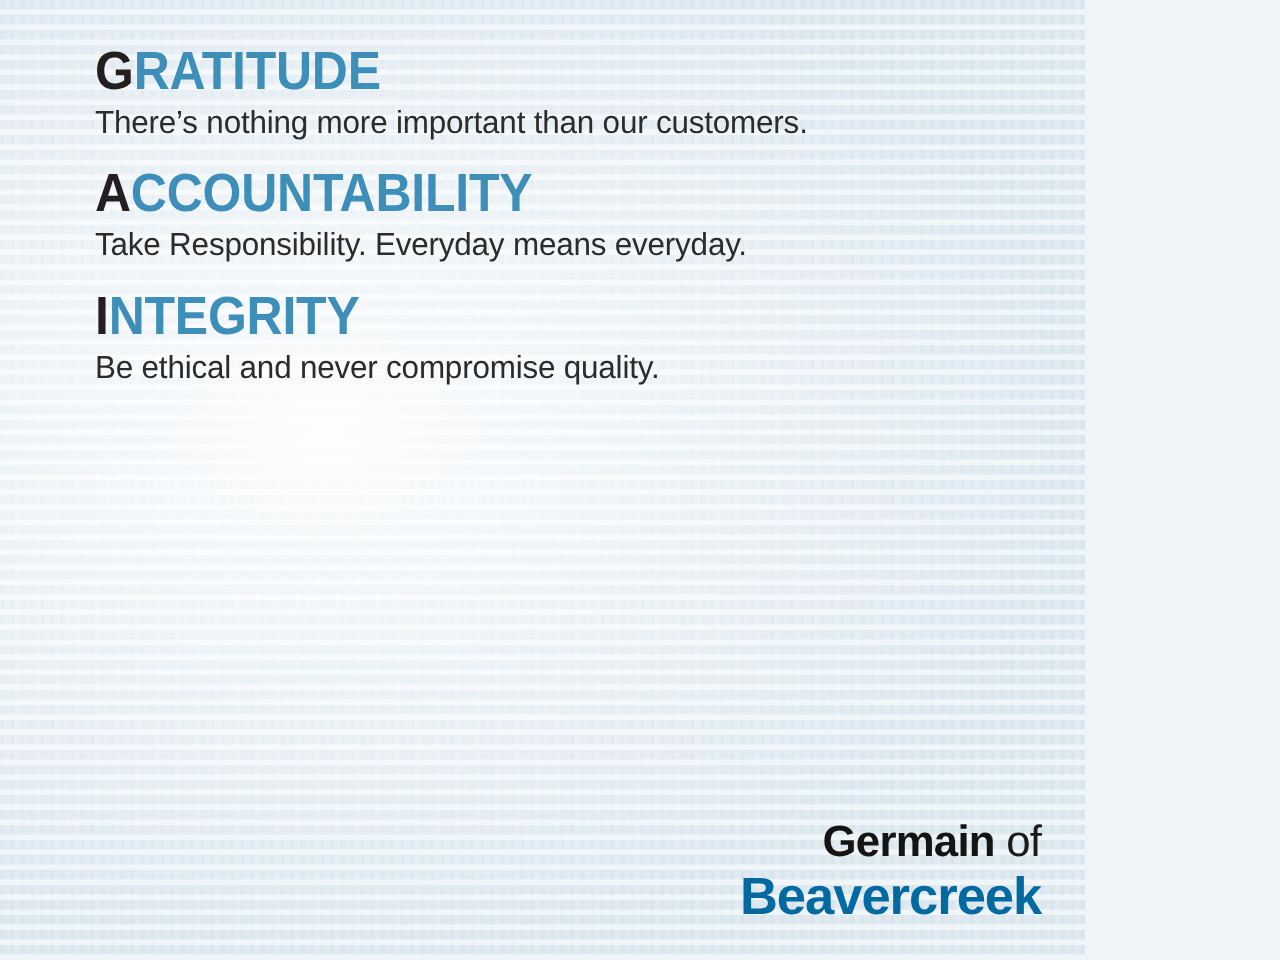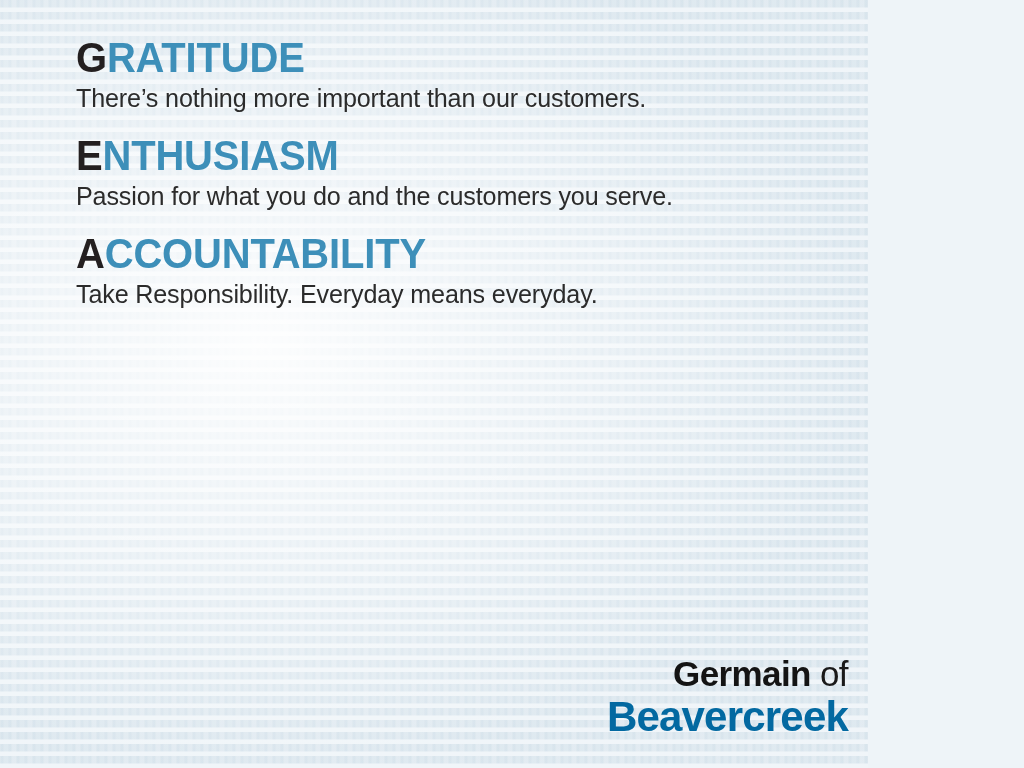--- a/index.html
+++ b/index.html
@@ -114,21 +114,21 @@
     letter-spacing: -0.15px;
     color: #2b2b2b;
     white-space: nowrap;
     transform: scaleX(0.985);
     transform-origin: left center;
   }
 
   
   #brand-logo {
     position: absolute;
-    right: 20px;
+    right: 35px;
     bottom: 28px;
     text-align: right;
     line-height: 1;
   }
 
   #brand-line-1 {
     font-family: "Liberation Sans", sans-serif;
     font-size: 35px;
     line-height: 40px;
     color: #1a1a1a;
@@ -164,32 +164,32 @@
   <div id="texture"></div>
   <div id="texture-wash"></div>
 
   <div id="values">
 
     <div class="value-entry">
       <div class="value-heading"><span class="initial">G</span><span class="rest">RATITUDE</span></div>
       <div class="value-desc">There’s nothing more important than our customers.</div>
     </div>
 
-    <div class="value-entry">
-      <div class="value-heading"><span class="initial">E</span><span class="rest">NTHUSIASM</span></div>
-      <div class="value-desc">Passion for what you do and the customers you serve.</div>
-    </div>
 
 
 
     <div class="value-entry">
       <div class="value-heading"><span class="initial">A</span><span class="rest">CCOUNTABILITY</span></div>
       <div class="value-desc">Take Responsibility. Everyday means everyday.</div>
     </div>
 
+    <div class="value-entry">
+      <div class="value-heading"><span class="initial">I</span><span class="rest">NTEGRITY</span></div>
+      <div class="value-desc">Be ethical and never compromise quality.</div>
+    </div>
 
 
   </div>
 
   <div id="brand-logo">
     <div id="brand-line-1"><span id="brand-name">Germain</span><span id="brand-connector"> of</span></div>
     <div id="brand-line-2">Beavercreek</div>
   </div>
 
 </div>

